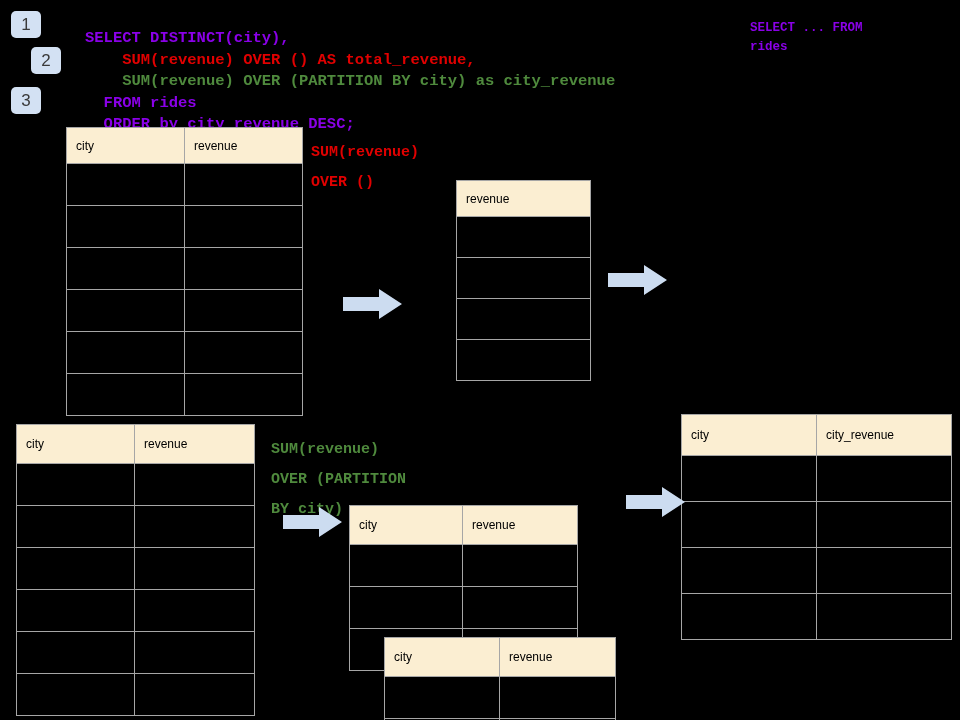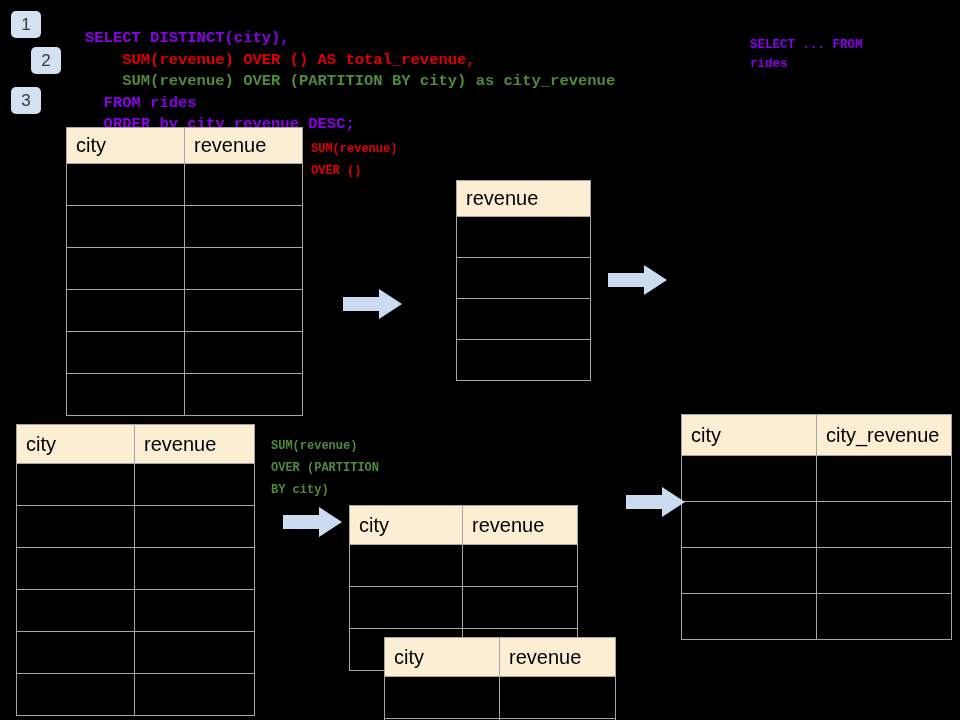--- a/index.html
+++ b/index.html
@@ -45,35 +45,35 @@
     margin-top: 16px;
   }
   #sql-block { left: 85px; top: 12px; }
   .c-purple { color: #8a00e8; }
   .c-red    { color: #e10000; }
   .c-green  { color: #4f8a3d; }
 
   #sql-side {
     position: absolute;
     left: 750px;
-    top: 36px;
+    top: 19px;
     font-family: "Liberation Mono", "DejaVu Sans Mono", monospace;
     font-size: 12.5px;
     line-height: 19px;
     white-space: pre;
     font-weight: bold;
     color: #8a00e8;
   }
 
   
   .note {
     position: absolute;
     font-family: "Liberation Mono", "DejaVu Sans Mono", monospace;
-    font-size: 12px;
-    line-height: 22px;
+    font-size: 15px;
+    line-height: 30px;
     white-space: pre;
     font-weight: bold;
   }
   #note-red   { left: 311px; top: 138px; color: #e10000; }
   #note-green { left: 271px; top: 435px; color: #4f8a3d; }
 
   
   .tbl {
     position: absolute;
     border-collapse: collapse;
@@ -84,21 +84,21 @@
     border: 1px solid #a6a6a6;
     padding: 0;
     margin: 0;
     background: #000000;
   }
   .tbl th {
     background: #fbeed2;
     color: #000000;
     font-family: "Liberation Sans", sans-serif;
     font-weight: normal;
-    font-size: 20px;
+    font-size: 12px;
     text-align: left;
     padding-left: 9px;
   }
 
   #tbl-rides-top      { left: 66px;  top: 127px; }
   #tbl-rides-top th   { height: 35px; }
   #tbl-rides-top td   { height: 41px; }
 
   #tbl-total-revenue      { left: 456px; top: 180px; }
   #tbl-total-revenue th   { height: 35px; }

